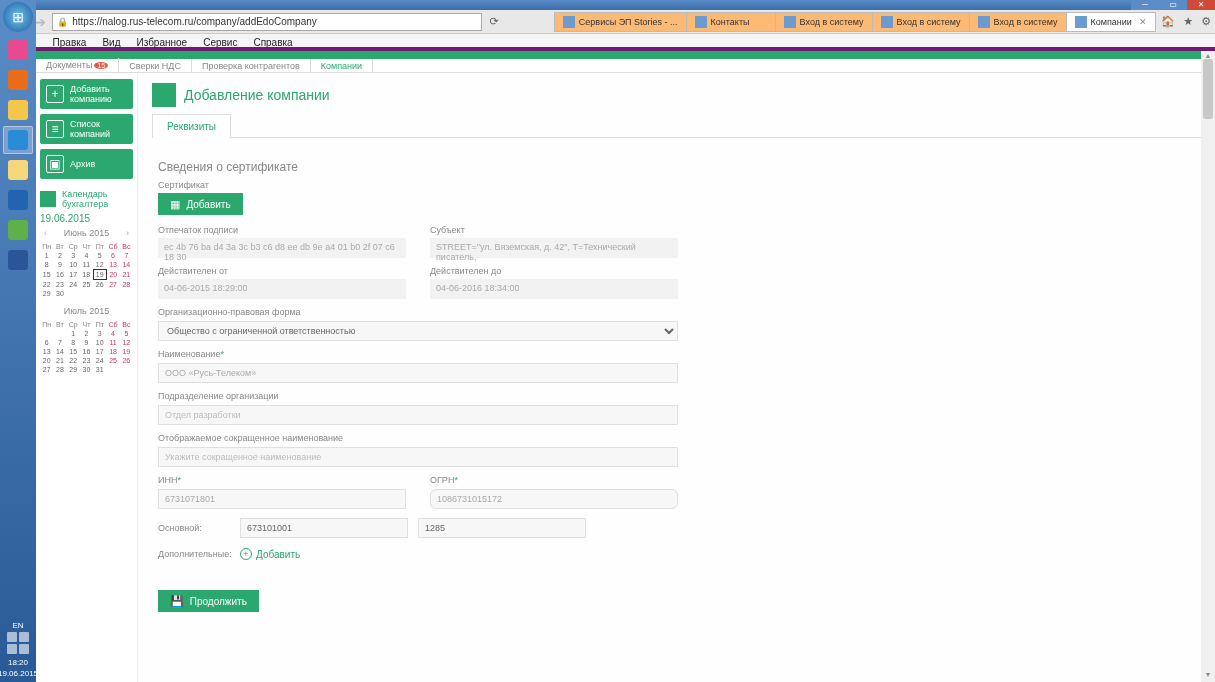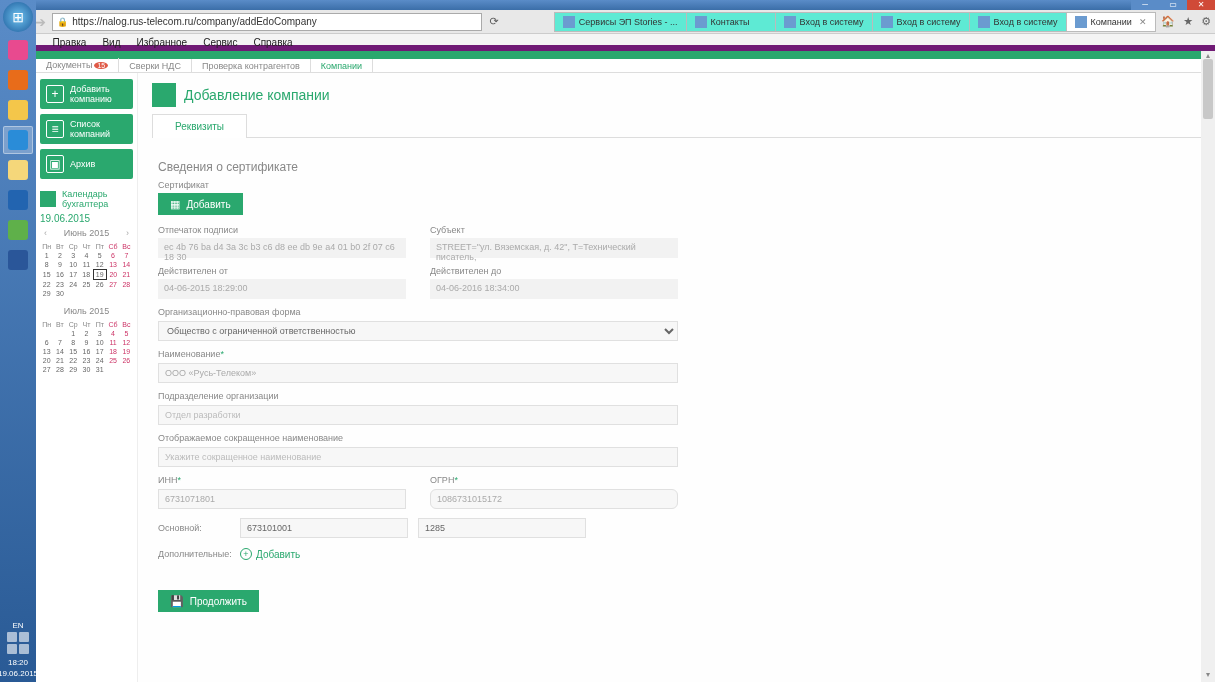--- a/index.html
+++ b/index.html
@@ -12,28 +12,28 @@
 .win-btn.close { background: #d04a37; }
 .win-btn.max { background: #5a8cc8; }
 .win-btn.min { background: #5a8cc8; }
 
 
 .ie-toolbar { height: 24px; background: #e8e8e8; display: flex; align-items: center; padding: 0 4px; border-bottom: 1px solid #ccc; }
 .ie-nav-btn { width: 24px; height: 20px; display: flex; align-items: center; justify-content: center; color: #0b57a8; font-size: 14px; cursor: pointer; }
 .ie-url { flex: 0 0 430px; height: 18px; background: #fff; border: 1px solid #aaa; font-size: 10px; padding: 0 4px; display: flex; align-items: center; color: #333; }
 .ie-url .lock { color: #666; margin-right: 4px; font-size: 9px; }
 .ie-tabs { display: flex; margin-left: auto; }
-.ie-tab { height: 20px; padding: 0 8px; font-size: 9px; display: flex; align-items: center; background: #5eead4; border: 1px solid #bbb; margin-left: -1px; min-width: 90px; color: #333; cursor: pointer; }
+.ie-tab { height: 20px; padding: 0 8px; font-size: 9px; display: flex; align-items: center; background: #fdba74; border: 1px solid #bbb; margin-left: -1px; min-width: 90px; color: #333; cursor: pointer; }
 .ie-tab.active { background: #fff; }
 .ie-tab .ticon { width: 12px; height: 12px; margin-right: 4px; background: #6b9bd0; display: inline-block; }
 .ie-tab .tclose { margin-left: auto; font-size: 9px; color: #888; }
 .ie-right { display: flex; gap: 8px; margin-left: 6px; color: #666; font-size: 11px; }
 
 
-.ie-menubar { height: 17px; background: #f4f4f4; display: flex; padding: 0 4px; border-bottom: 6px solid #701a75; }
+.ie-menubar { height: 17px; background: #f4f4f4; display: flex; padding: 0 4px; border-bottom: 4px solid #701a75; }
 .ie-menuitem { font-size: 10px; padding: 0 8px; line-height: 17px; color: #222; cursor: pointer; }
 
 
 .viewport { position: absolute; left: 36px; top: 51px; right: 0; bottom: 0; background: #fff; display: flex; flex-direction: column; }
 
 
 .page-topnav { height: 8px; background: #2aa86e; }
 .page-topnav2 { height: 14px; display: flex; align-items: center; border-bottom: 1px solid #ddd; background: #fff; }
 .page-topnav2 .tnitem { font-size: 9px; padding: 0 10px; color: #888; border-right: 1px solid #ddd; line-height: 14px; cursor: pointer; }
 .page-topnav2 .tnitem .badge { background: #e05a47; color: #fff; border-radius: 50%; padding: 0 3px; font-size: 7px; margin-left: 2px; }
@@ -59,21 +59,21 @@
 .cal td.we { color: #c36; }
 .cal td.today { border: 1px solid #333; }
 
 
 .main { flex: 1; background: #fefefe; overflow-y: auto; padding: 0 0 20px 0; position: relative; }
 .page-header { display: flex; align-items: center; padding: 10px 14px 6px; }
 .page-header .phicon { width: 24px; height: 24px; background: #2aa86e; margin-right: 8px; }
 .page-header .phtitle { font-size: 14px; color: #2aa86e; }
 
 .tabs { display: flex; border-bottom: 1px solid #ddd; margin: 0 14px; }
-.tab { font-size: 10px; padding: 6px 22px; color: #888; border: 1px solid transparent; border-bottom: none; cursor: pointer; }
+.tab { font-size: 10px; padding: 6px 14px; color: #888; border: 1px solid transparent; border-bottom: none; cursor: pointer; }
 .tab.active { color: #2aa86e; border-color: #ddd; background: #fff; position: relative; top: 1px; }
 
 .form { padding: 12px 20px; max-width: 560px; }
 .section-title { font-size: 12px; color: #888; margin: 10px 0 6px; }
 .flabel { font-size: 9px; color: #888; margin-bottom: 3px; display: block; }
 .flabel .req { color: #2aa86e; }
 .row { display: flex; gap: 24px; margin-bottom: 8px; }
 .col { flex: 1; }
 .readonly-box { background: #f2f2f2; border: none; font-size: 9px; color: #aaa; padding: 4px 6px; width: 100%; height: 20px; }
 .input-box { background: #f7f7f7; border: 1px solid #e0e0e0; font-size: 9px; color: #666; padding: 3px 6px; width: 100%; height: 20px; }

